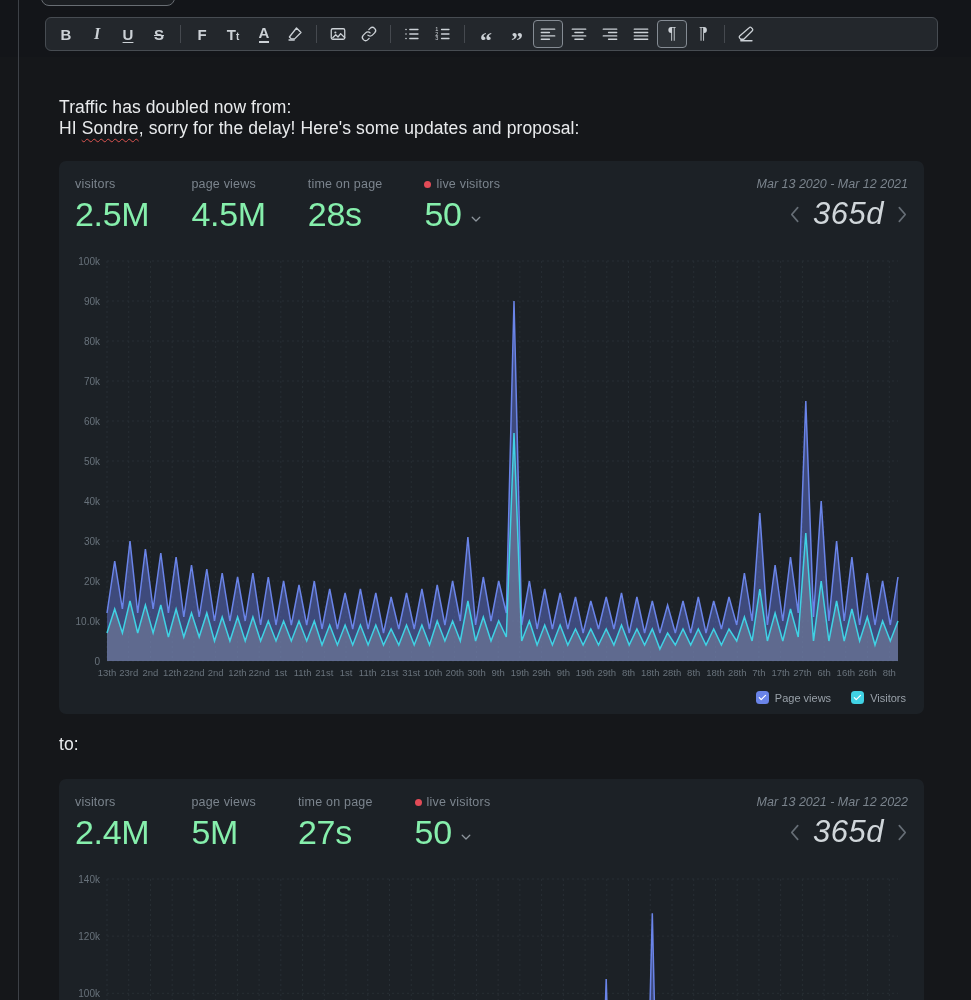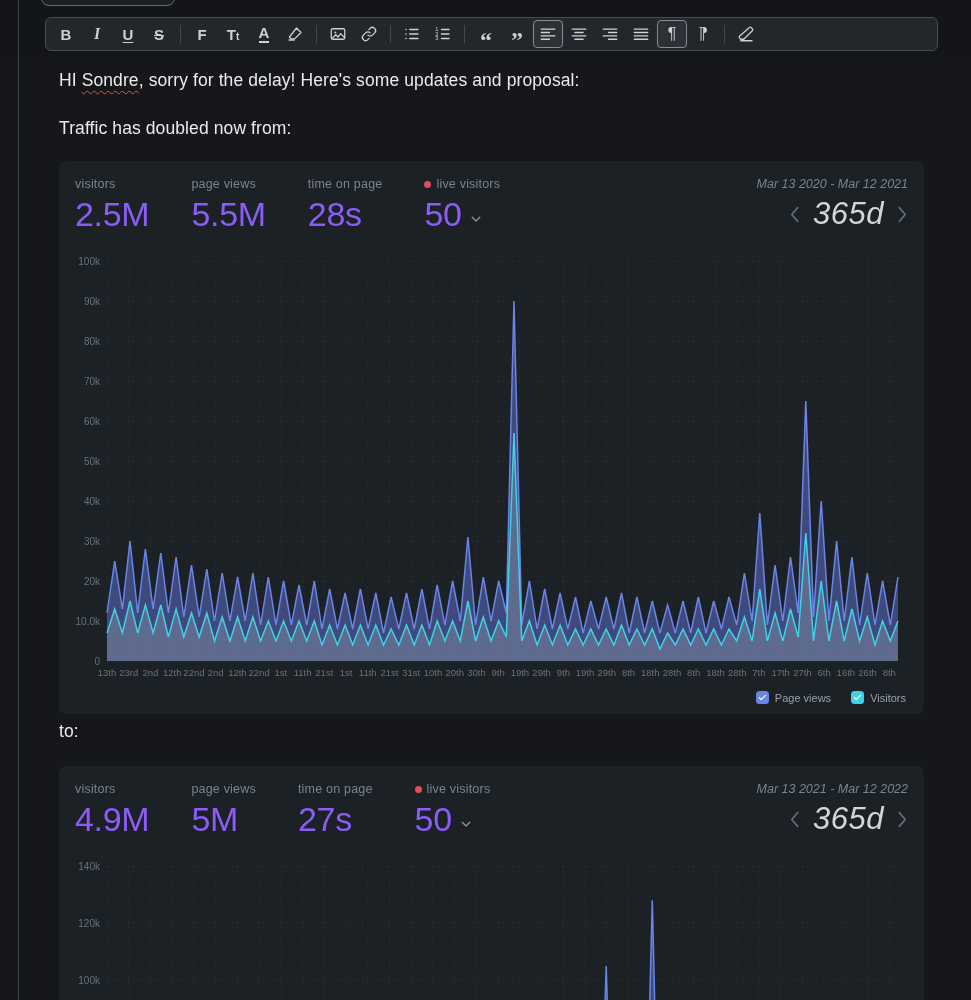--- a/index.html
+++ b/index.html
@@ -24,30 +24,30 @@
   .g.strikethrough{text-decoration:line-through;}
   .g.text-size small{font-size:10px;font-weight:600;}
   .g.text-color{border-bottom:2px solid #ccd1d6;padding-bottom:1px;}
   .g.quote-open,.g.quote-close{font-family:"Liberation Serif",serif;font-size:24px;line-height:0;
        position:relative;top:6px;font-weight:700;}
   .g.pilcrow-ltr{font-weight:400;font-size:16px;}
   .g.pilcrow-rtl{font-weight:400;font-size:16px;transform:scaleX(-1);display:inline-block;}
   .content{position:relative;padding:70px 47px 0 59px;z-index:2;}
   .para{font-size:17.5px;color:#e9ebed;margin:0;letter-spacing:0.1px;}
   .p2{margin-top:27px;}
-  .p-to{margin-top:7px;}
+  .p-to{margin-top:20px;}
   .misspell{text-decoration:underline wavy #d9534f 1px;text-underline-offset:4px;
        text-decoration-skip-ink:none;}
   .card{margin-top:22px;background:#1c2126;border-radius:7px;padding:16px 16px 10px;}
   .card.card2{margin-top:24px;}
   .card-head{display:flex;align-items:flex-start;}
   .stat{margin-right:42px;}
   .stat-label{font-size:12.5px;color:#7b848d;letter-spacing:0.2px;display:flex;align-items:center;gap:5px;}
   .dot{width:7px;height:7px;border-radius:50%;background:#e24b57;display:inline-block;}
-  .stat-value{margin-top:4px;font-size:34px;color:#8b5cf6;letter-spacing:-0.3px;line-height:1.12;
+  .stat-value{margin-top:4px;font-size:34px;color:#86efac;letter-spacing:-0.3px;line-height:1.12;
        display:flex;align-items:center;gap:7px;}
   .caret{margin-top:10px;display:flex;}
   .range{margin-left:auto;text-align:right;font-style:italic;}
   .range-dates{font-size:12.5px;color:#7b848d;}
   .range-ctrl{display:flex;justify-content:flex-end;gap:13px;margin-top:5px;}
   .period{font-size:31px;color:#d0d6da;letter-spacing:0.5px;}
   .chev{display:flex;align-items:center;color:#666e76;cursor:pointer;}
   .chart-wrap{margin-top:18px;}
   .legend{display:flex;justify-content:flex-end;align-items:center;gap:20px;margin-top:2px;padding-right:2px;}
   .legend-item{display:flex;align-items:center;gap:6px;cursor:pointer;}
@@ -176,32 +176,32 @@
       <span class="icn">
         <svg width="18" height="18" viewBox="0 0 24 24" fill="none" stroke="currentColor" stroke-width="1.7" stroke-linecap="round" stroke-linejoin="round">
           <path d="M16.24 3.56a2 2 0 0 1 2.83 0l1.37 1.37a2 2 0 0 1 0 2.83L9 19H5l-1.44-1.44a2 2 0 0 1 0-2.83z"></path>
           <path d="M5 21h15"></path>
         </svg>
       </span>
     </div>
   </div>
 
 <div class="content">
+  <p class="para p2">Traffic has doubled now from:</p>
   <p class="para"><span>HI </span><span class="misspell">Sondre</span><span>, sorry for the delay! Here's some updates and proposal:</span></p>
-  <p class="para p2">Traffic has doubled now from:</p>
 
   <section class="card">
     <header class="card-head">
       <div class="stat">
         <div class="stat-label">visitors</div>
         <div class="stat-value">2.5M</div>
       </div>
       <div class="stat">
         <div class="stat-label">page views</div>
-        <div class="stat-value">5.5M</div>
+        <div class="stat-value">4.5M</div>
       </div>
       <div class="stat">
         <div class="stat-label">time on page</div>
         <div class="stat-value">28s</div>
       </div>
       <div class="stat">
         <div class="stat-label">
             <span class="dot"></span>
             <span>live visitors</span>
           </div>
@@ -354,21 +354,21 @@
       </span>
     </div>
   </section>
 
   <p class="para p-to">to:</p>
 
   <section class="card card2">
     <header class="card-head">
       <div class="stat">
         <div class="stat-label">visitors</div>
-        <div class="stat-value">4.9M</div>
+        <div class="stat-value">2.4M</div>
       </div>
       <div class="stat">
         <div class="stat-label">page views</div>
         <div class="stat-value">5M</div>
       </div>
       <div class="stat">
         <div class="stat-label">time on page</div>
         <div class="stat-value">27s</div>
       </div>
       <div class="stat">

